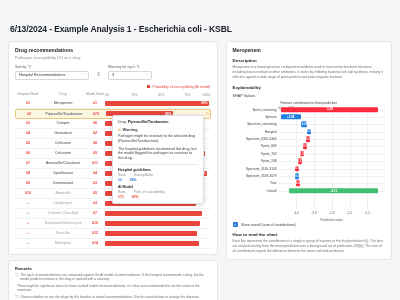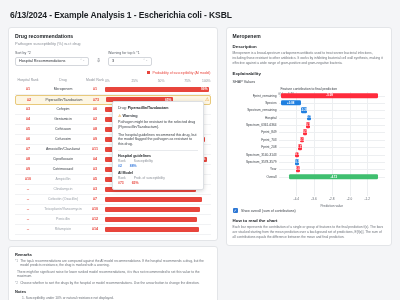--- a/index.html
+++ b/index.html
@@ -2,21 +2,21 @@
 <html><head>
 <meta charset="utf-8">
 <style>
   * { box-sizing: border-box; margin: 0; padding: 0; }
   html, body {
     width: 400px; height: 300px;
     background: #f4f5f7;
     font-family: "Liberation Sans", sans-serif;
     overflow: hidden;
   }
-  .page { width: 400px; height: 300px; position: relative; padding: 8px 8px; }
+  .page { width: 400px; height: 300px; position: relative; padding: 22px 8px; }
 
   .page-title {
     font-size: 8.5px; font-weight: bold; color: #1b1f23;
     letter-spacing: -0.1px; margin: 2px 0 7px 2px;
   }
 
   .columns { display: flex; gap: 8px; align-items: flex-start; }
   .col-left { width: 214px; }
   .col-right { width: 170px; }
 

